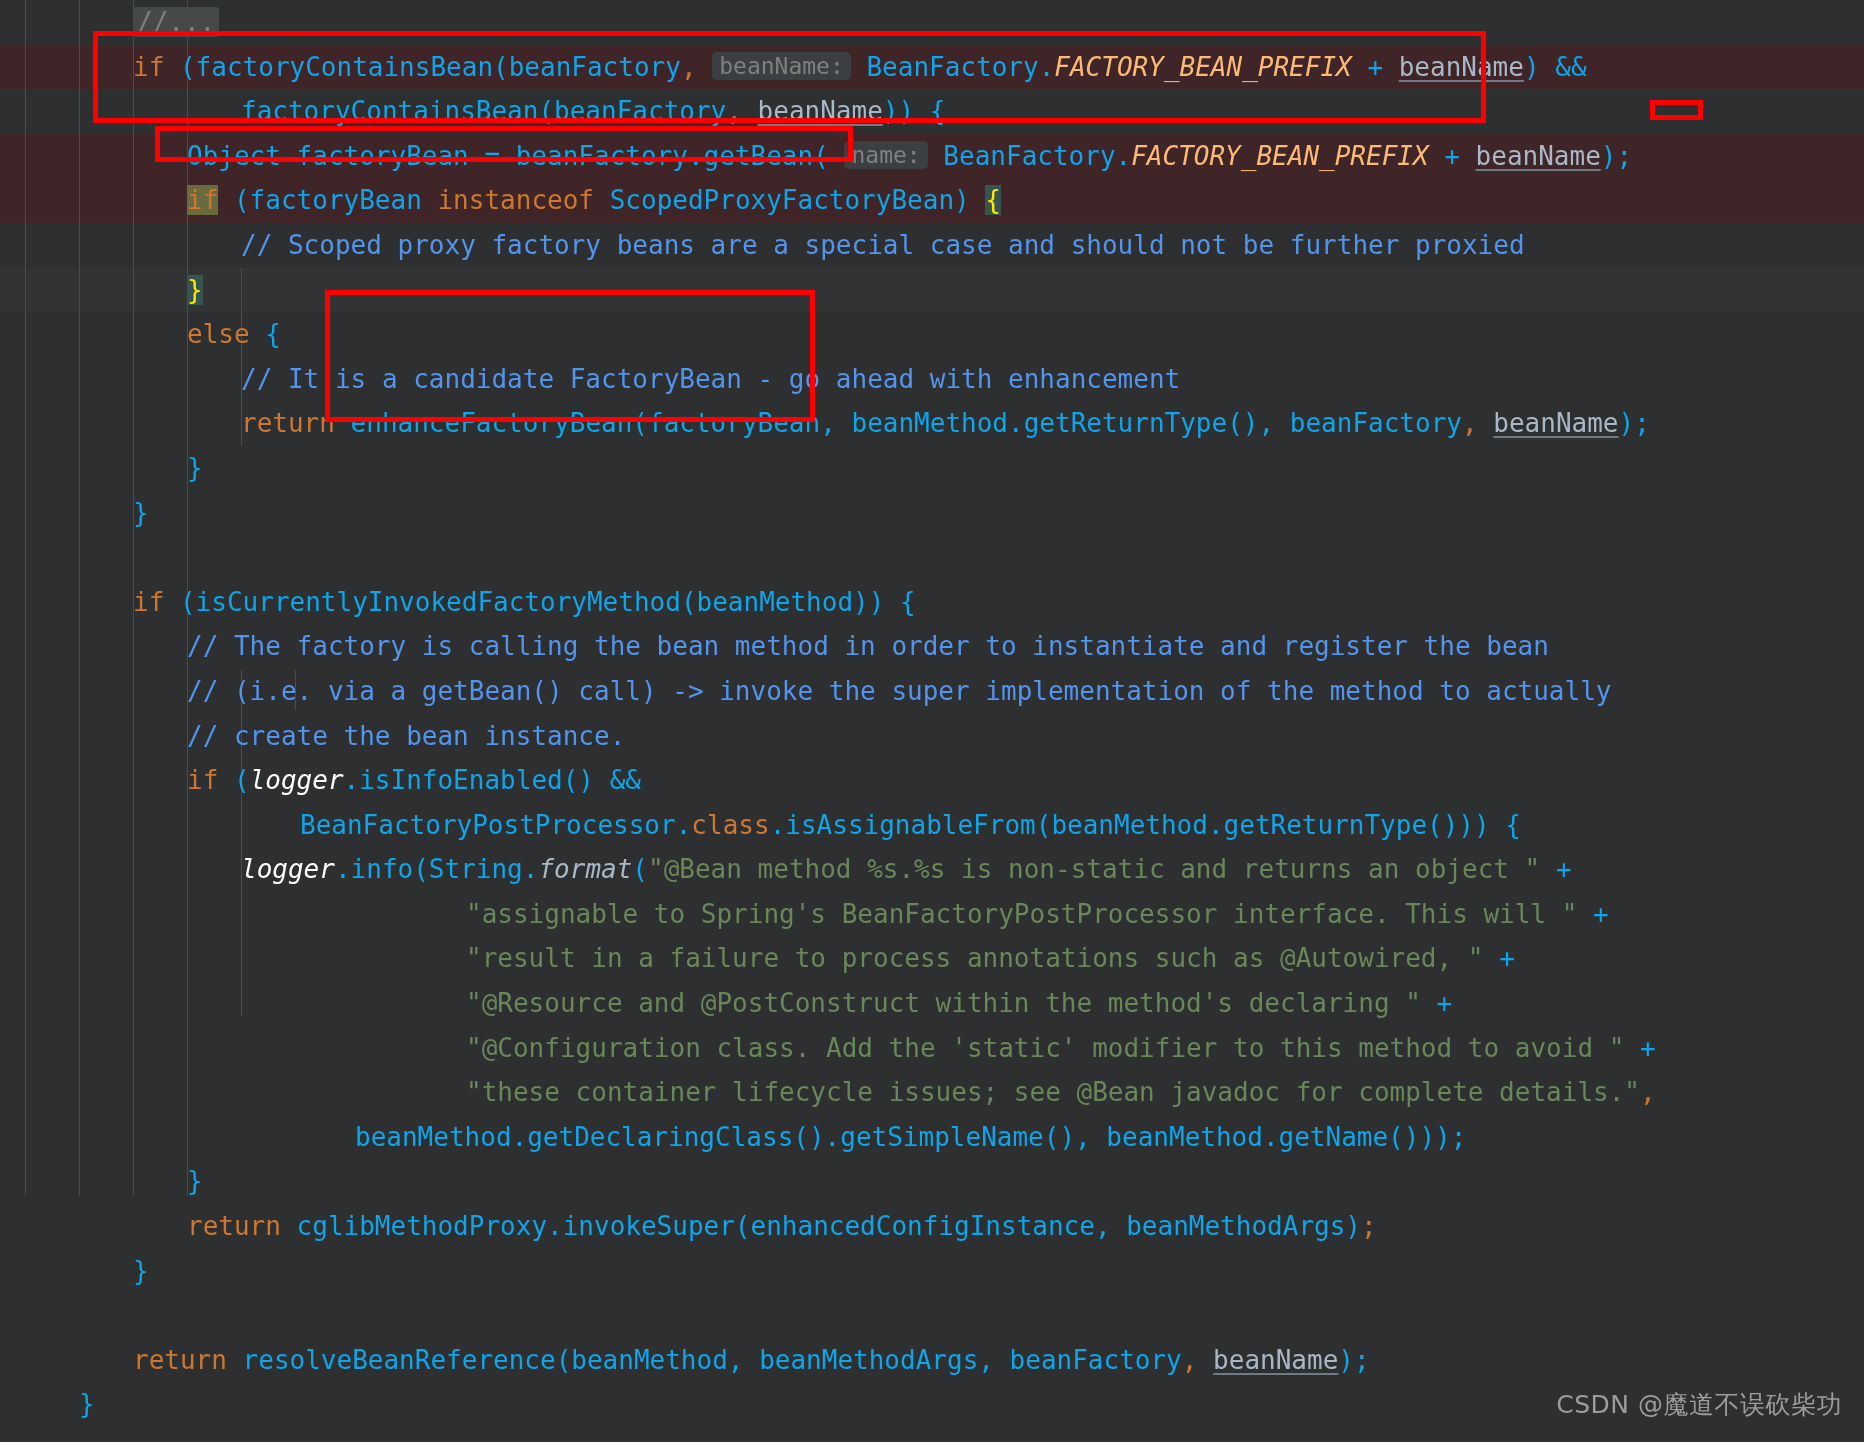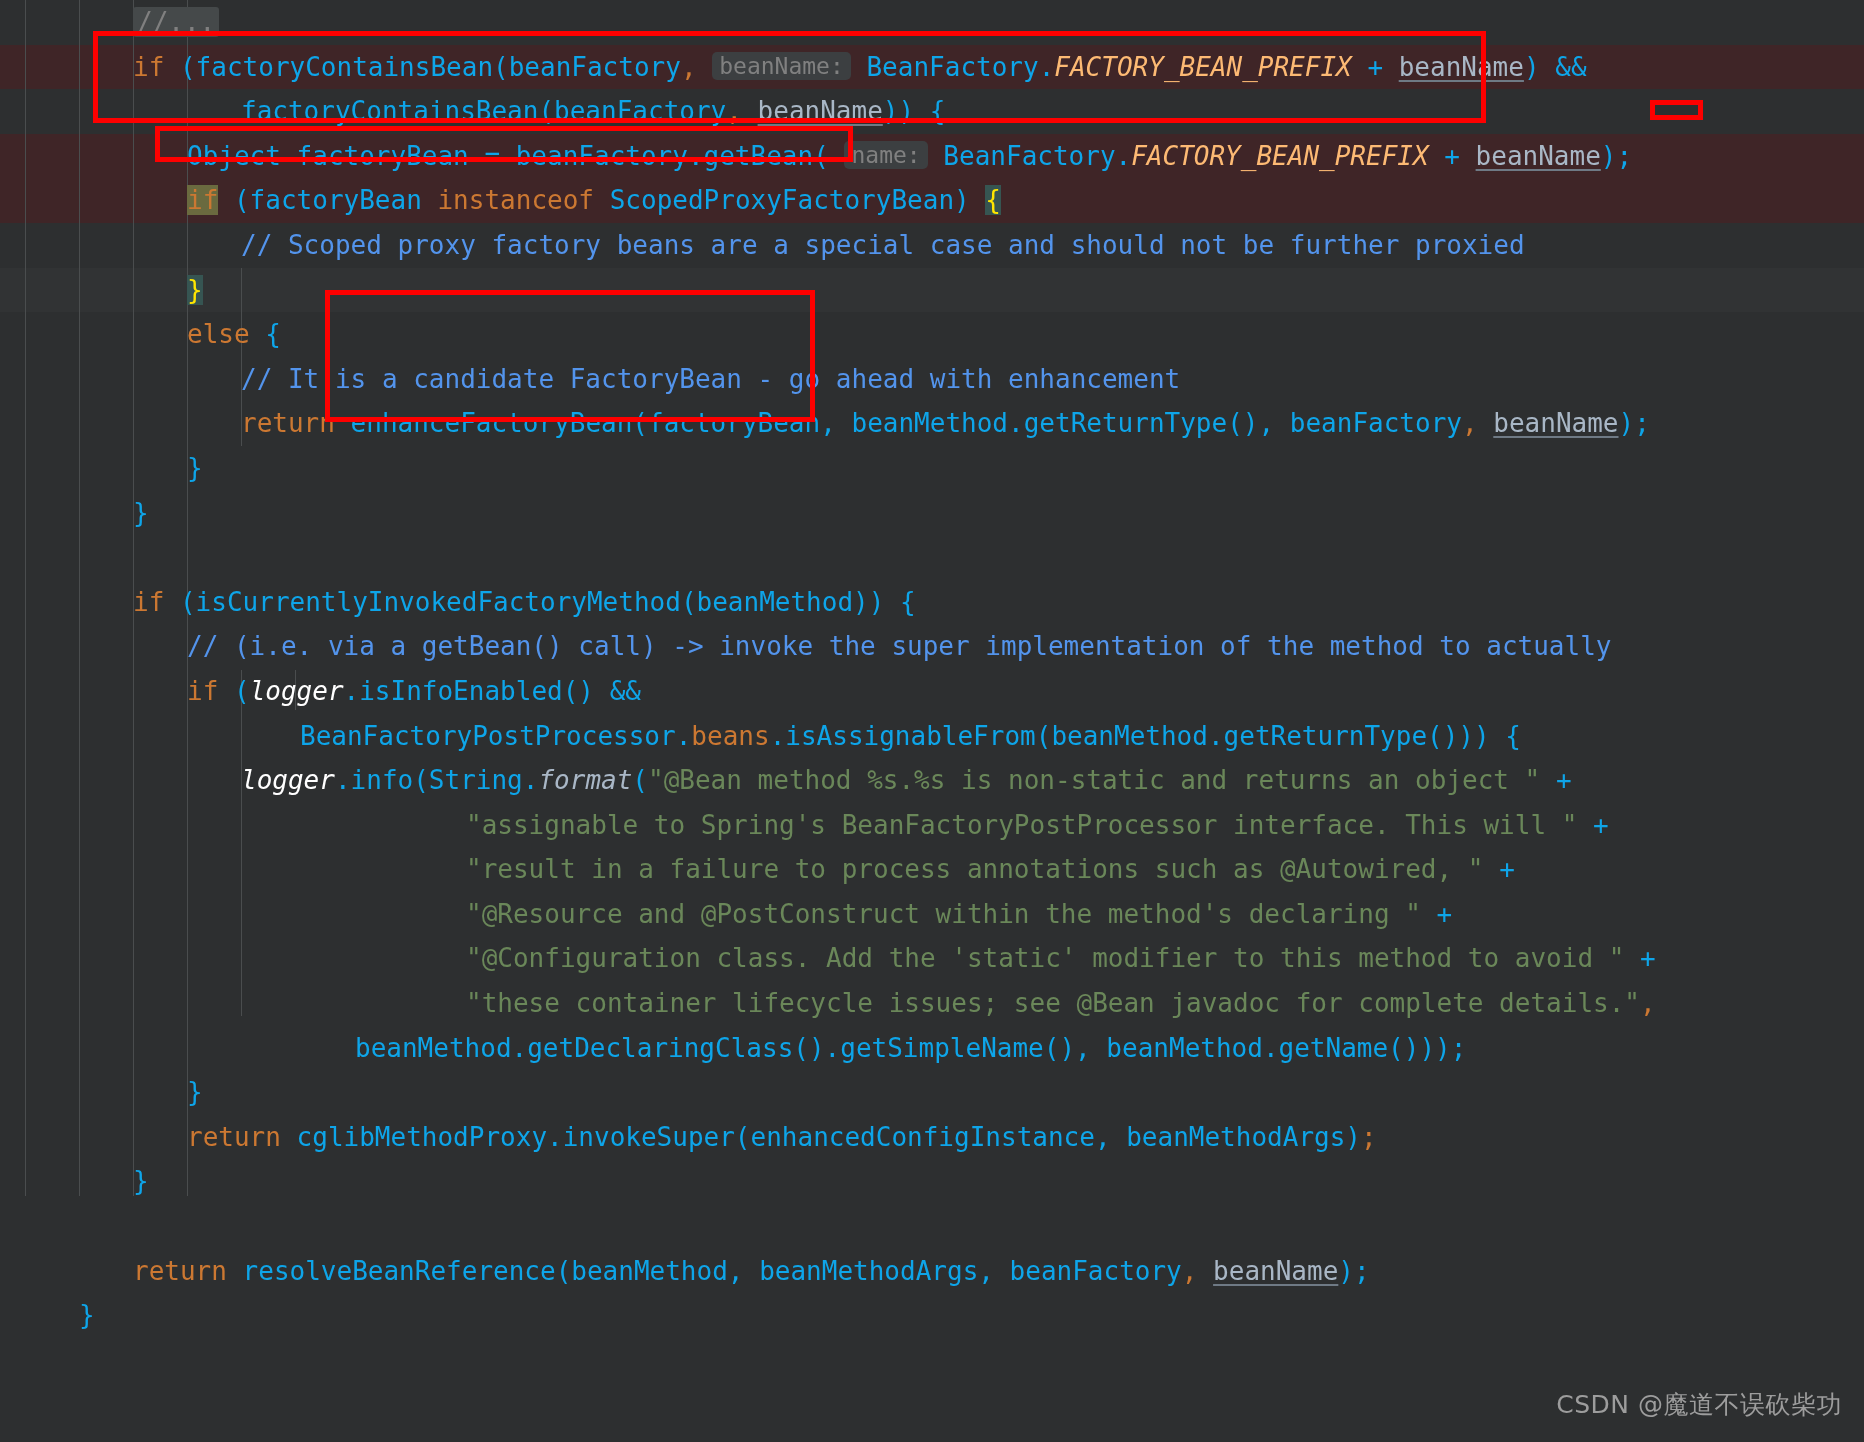--- a/index.html
+++ b/index.html
@@ -126,27 +126,29 @@
   <div class="line"><span class="txt" style="padding-left:241px;"><span class="kw">return</span> <span class="plain">enhanceFactoryBean(factoryBean, beanMethod.getReturnType(), beanFactory</span><span class="op">,</span> <span class="param">beanName</span><span class="plain">);</span></span></div>
 
   <div class="line"><span class="txt" style="padding-left:187px;"><span class="plain">}</span></span></div>
 
   <div class="line"><span class="txt" style="padding-left:133px;"><span class="plain">}</span></span></div>
 
   <div class="line"><span class="txt">&nbsp;</span></div>
 
   <div class="line"><span class="txt" style="padding-left:133px;"><span class="kw">if</span> <span class="plain">(isCurrentlyInvokedFactoryMethod(beanMethod)) {</span></span></div>
 
+  <div class="line"><span class="txt" style="padding-left:187px;"><span class="cmt">// The factory is calling the bean method in order to instantiate and register the bean</span></span></div>
 
   <div class="line"><span class="txt" style="padding-left:187px;"><span class="cmt">// (i.e. via a getBean() call) -&gt; invoke the super implementation of the method to actually</span></span></div>
 
+  <div class="line"><span class="txt" style="padding-left:187px;"><span class="cmt">// create the bean instance.</span></span></div>
 
   <div class="line"><span class="txt" style="padding-left:187px;"><span class="kw">if</span> <span class="plain">(</span><span class="pfield">logger</span><span class="plain">.isInfoEnabled() &amp;&amp;</span></span></div>
 
-  <div class="line"><span class="txt" style="padding-left:300px;"><span class="plain">BeanFactoryPostProcessor.</span><span class="kw">beans</span><span class="plain">.isAssignableFrom(beanMethod.getReturnType())) {</span></span></div>
+  <div class="line"><span class="txt" style="padding-left:300px;"><span class="plain">BeanFactoryPostProcessor.</span><span class="kw">class</span><span class="plain">.isAssignableFrom(beanMethod.getReturnType())) {</span></span></div>
 
   <div class="line"><span class="txt" style="padding-left:241px;"><span class="pfield">logger</span><span class="plain">.info(String.</span><span class="ital">format</span><span class="plain">(</span><span class="str">"@Bean method %s.%s is non-static and returns an object "</span> <span class="plain">+</span></span></div>
 
   <div class="line"><span class="txt" style="padding-left:466px;"><span class="str">"assignable to Spring's BeanFactoryPostProcessor interface. This will "</span> <span class="plain">+</span></span></div>
 
   <div class="line"><span class="txt" style="padding-left:466px;"><span class="str">"result in a failure to process annotations such as @Autowired, "</span> <span class="plain">+</span></span></div>
 
   <div class="line"><span class="txt" style="padding-left:466px;"><span class="str">"@Resource and @PostConstruct within the method's declaring "</span> <span class="plain">+</span></span></div>
 
   <div class="line"><span class="txt" style="padding-left:466px;"><span class="str">"@Configuration class. Add the 'static' modifier to this method to avoid "</span> <span class="plain">+</span></span></div>

